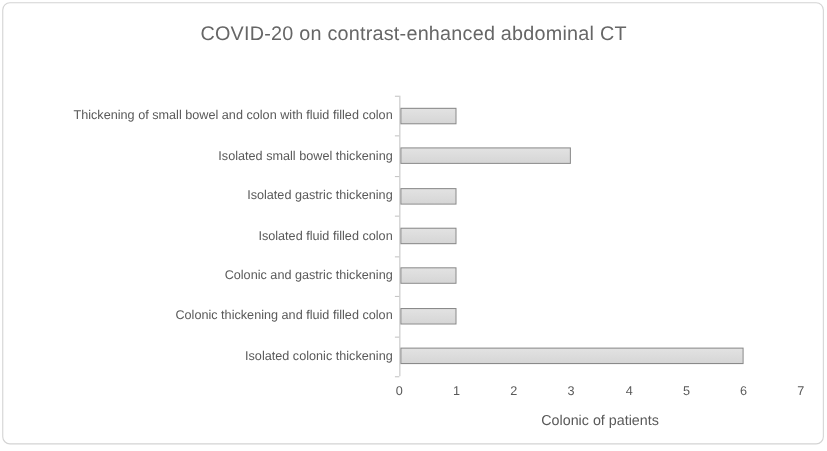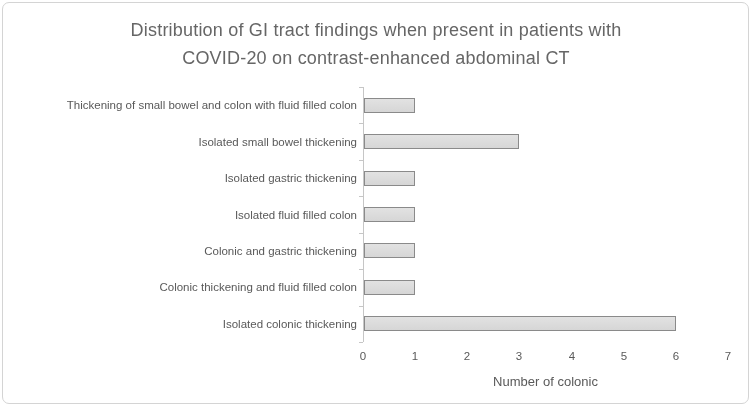--- a/index.html
+++ b/index.html
@@ -65,27 +65,26 @@
     color:#595959;
   }
 </style>
 </head>
 <body>
 
 <div id="stage">
   <div id="chart-frame"></div>
 
   <div id="chart-title">
-    <span class="title-line">Distribution of GI tract findings when present in patients with</span>
     <span class="title-line">COVID-20 on contrast-enhanced abdominal CT</span>
   </div>
 
   <div id="plot-area"></div>
 
-  <div id="x-axis-title" style="left: 363px; width: 365px; top: 374px; color: rgb(89, 89, 89);">Number of colonic</div>
+  <div id="x-axis-title" style="left: 363px; width: 365px; top: 374px; color: rgb(89, 89, 89);">Colonic of patients</div>
 <div class="axis-line" style="left: 363px; top: 87px; width: 1px; height: 255px; background: rgb(198, 198, 198);"></div>
     <div class="tick-mark" style="left: 359px; top: 87px; width: 4px; height: 1px; background: rgb(198, 198, 198);"></div>
     <div class="tick-mark" style="left: 359px; top: 123px; width: 4px; height: 1px; background: rgb(198, 198, 198);"></div>
     <div class="tick-mark" style="left: 359px; top: 160px; width: 4px; height: 1px; background: rgb(198, 198, 198);"></div>
     <div class="tick-mark" style="left: 359px; top: 196px; width: 4px; height: 1px; background: rgb(198, 198, 198);"></div>
     <div class="tick-mark" style="left: 359px; top: 233px; width: 4px; height: 1px; background: rgb(198, 198, 198);"></div>
     <div class="tick-mark" style="left: 359px; top: 269px; width: 4px; height: 1px; background: rgb(198, 198, 198);"></div>
     <div class="tick-mark" style="left: 359px; top: 306px; width: 4px; height: 1px; background: rgb(198, 198, 198);"></div>
     <div class="tick-mark" style="left: 359px; top: 342px; width: 4px; height: 1px; background: rgb(198, 198, 198);"></div>
     <div class="cat-label" style="top: 97px; color: rgb(89, 89, 89);">Thickening of small bowel and colon with fluid filled colon</div>

